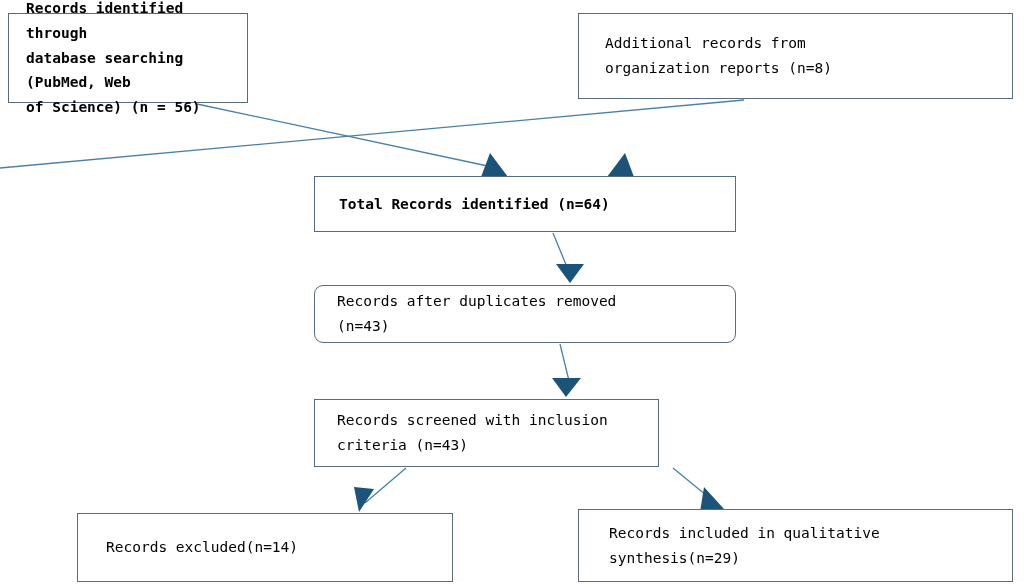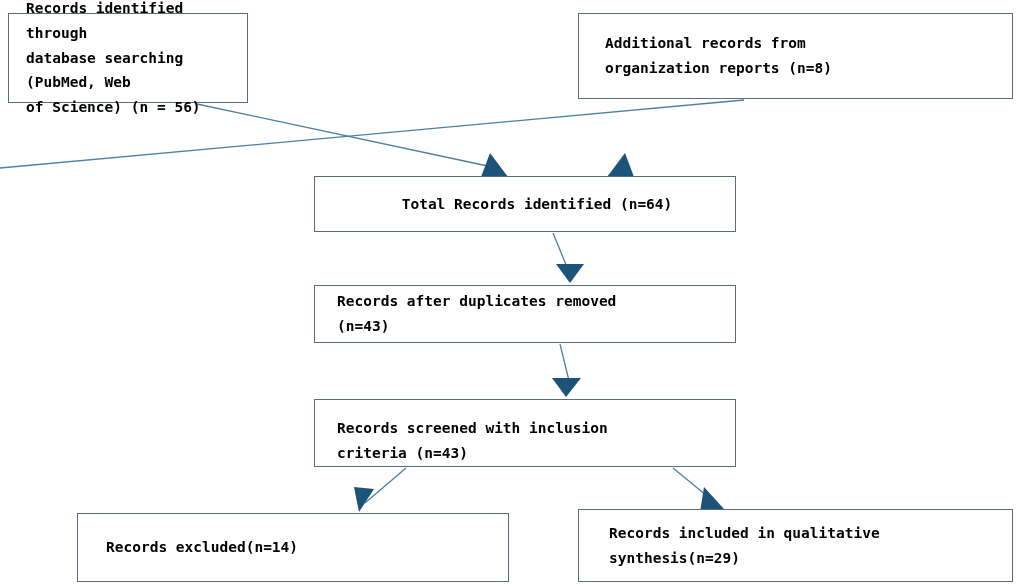--- a/index.html
+++ b/index.html
@@ -32,29 +32,29 @@
     font-family: "DejaVu Sans Mono", "Liberation Mono", monospace;
     font-size: 14.5px;
     line-height: 1.72;
     letter-spacing: 0px;
     white-space: pre-wrap;
   }
   .flow-box.bold .box-text {
     font-weight: bold;
   }
   .flow-box.regular .box-text {
-    font-weight: bold;
+    font-weight: normal;
   }
   
   #box-db        { left: 8px;   top: 13px;  width: 240px; height: 90px;  padding: 0 0 0 17px; }
   #box-org       { left: 578px; top: 13px;  width: 435px; height: 86px;  padding: 0 0 0 26px; }
-  #box-total     { left: 314px; top: 176px; width: 422px; height: 56px;  padding: 0 0 0 24px; text-align: center; }
-  #box-dupes     { left: 314px; top: 285px; width: 422px; height: 58px;  padding: 0 0 0 22px; }
-  #box-screened  { left: 314px; top: 399px; width: 422px; height: 68px;  padding: 0 10px 0 22px; align-items: flex-end; }
-  #box-excluded  { left: 77px;  top: 513px; width: 432px; height: 69px;  padding: 0 0 0 28px; }
+  #box-total     { left: 314px; top: 176px; width: 422px; height: 56px;  padding: 0 0 0 24px; }
+  #box-dupes     { left: 314px; top: 285px; width: 422px; height: 58px;  padding: 0 0 0 22px; border-radius: 9px; }
+  #box-screened  { left: 314px; top: 399px; width: 345px; height: 68px;  padding: 0 10px 0 22px; }
+  #box-excluded  { left: 77px;  top: 513px; width: 376px; height: 69px;  padding: 0 0 0 28px; }
   #box-included  { left: 578px; top: 509px; width: 435px; height: 73px;  padding: 0 0 0 30px; }
 
   #connectors {
     position: absolute;
     left: 0;
     top: 0;
     width: 1024px;
     height: 588px;
     z-index: 1;
     pointer-events: none;

